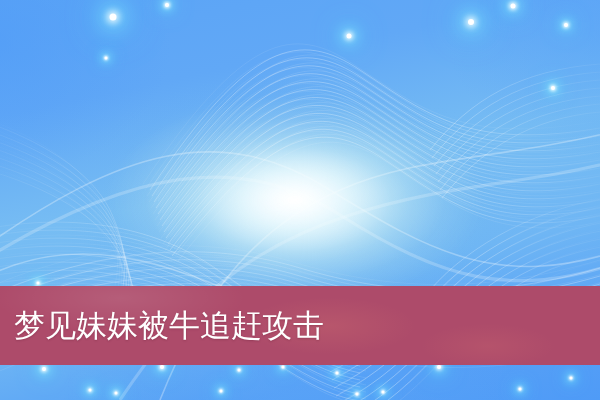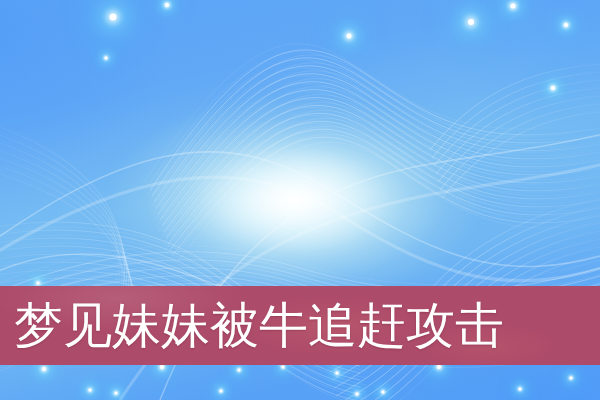--- a/index.html
+++ b/index.html
@@ -275,16 +275,16 @@
       <div class="dot" style="left: 357px; top: 394px; width: 3px; height: 3px; background: rgb(255, 255, 255); box-shadow: rgba(255, 255, 255, 0.95) 0px 0px 2.8px 0.96px, rgb(127, 242, 255) 0px 0px 8px 2.24px, rgba(90, 220, 255, 0.45) 0px 0px 16.8px 4px;"></div>
       <div class="dot" style="left: 383px; top: 392px; width: 3px; height: 3px; background: rgb(255, 255, 255); box-shadow: rgba(255, 255, 255, 0.95) 0px 0px 2.8px 0.96px, rgb(127, 242, 255) 0px 0px 8px 2.24px, rgba(90, 220, 255, 0.45) 0px 0px 16.8px 4px;"></div>
       <div class="dot" style="left: 439px; top: 367px; width: 4px; height: 4px; background: rgb(255, 255, 255); box-shadow: rgba(255, 255, 255, 0.95) 0px 0px 3.85px 1.32px, rgb(127, 242, 255) 0px 0px 11px 3.08px, rgba(90, 220, 255, 0.45) 0px 0px 23.1px 5.5px;"></div>
       <div class="dot" style="left: 520px; top: 389px; width: 3px; height: 3px; background: rgb(255, 255, 255); box-shadow: rgba(255, 255, 255, 0.95) 0px 0px 2.8px 0.96px, rgb(127, 242, 255) 0px 0px 8px 2.24px, rgba(90, 220, 255, 0.45) 0px 0px 16.8px 4px;"></div>
       <div class="dot" style="left: 571px; top: 378px; width: 3px; height: 3px; background: rgb(255, 255, 255); box-shadow: rgba(255, 255, 255, 0.95) 0px 0px 2.8px 0.96px, rgb(127, 242, 255) 0px 0px 8px 2.24px, rgba(90, 220, 255, 0.45) 0px 0px 16.8px 4px;"></div>
       <div class="dot" style="left: 38px; top: 283px; width: 3px; height: 3px; background: rgb(255, 255, 255); box-shadow: rgba(255, 255, 255, 0.95) 0px 0px 3.15px 1.08px, rgb(127, 242, 255) 0px 0px 9px 2.52px, rgba(90, 220, 255, 0.45) 0px 0px 18.9px 4.5px;"></div>
     </div>
 
   <div class="banner" style="top: 286px; height: 79px; background: rgb(173, 75, 106);">
     <div class="banner-sheen"></div>
-    <div class="banner-title" style="color: rgb(255, 255, 255); font-size: 49px; margin-left: 14px;">梦见妹妹被牛追赶攻击</div>
+    <div class="banner-title" style="color: rgb(255, 255, 255); font-size: 31px; margin-left: 14px;">梦见妹妹被牛追赶攻击</div>
   </div>
 
 </div>
 
 </body></html>

